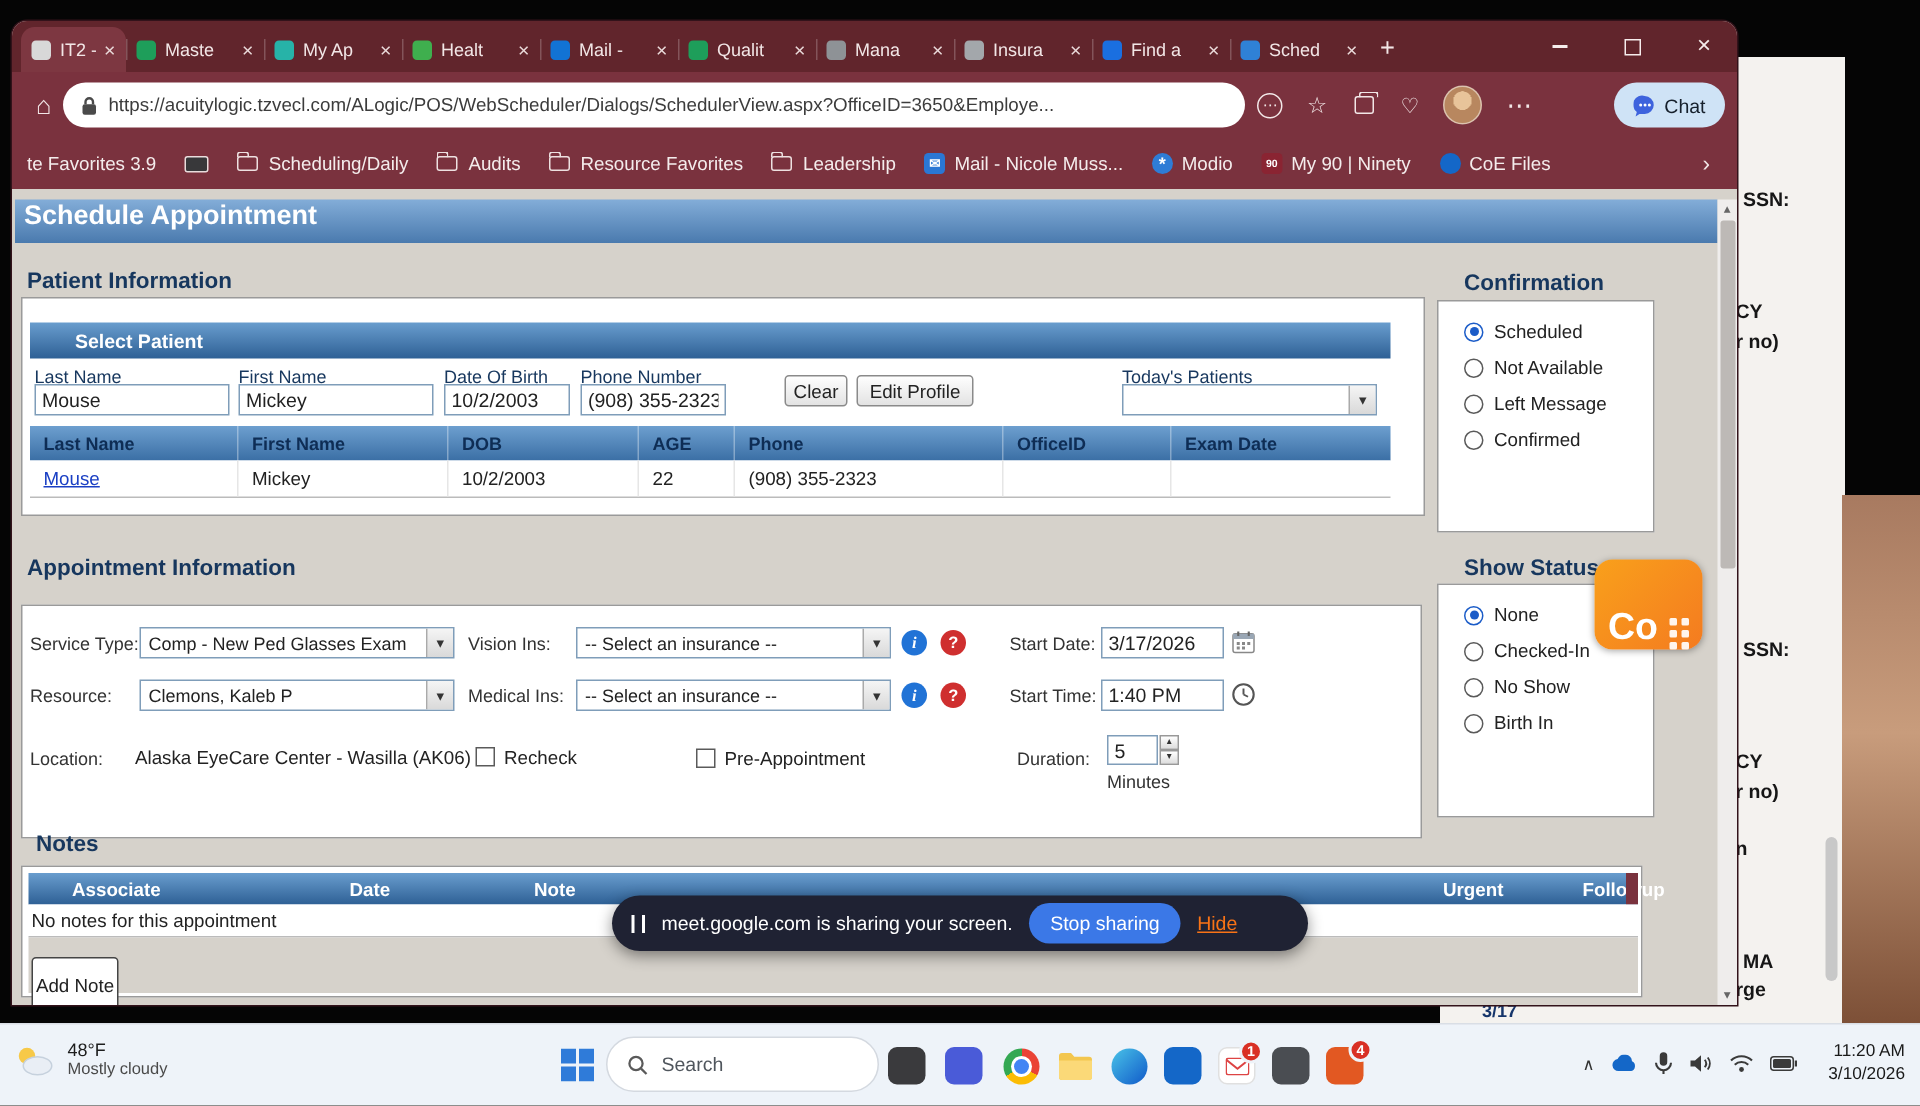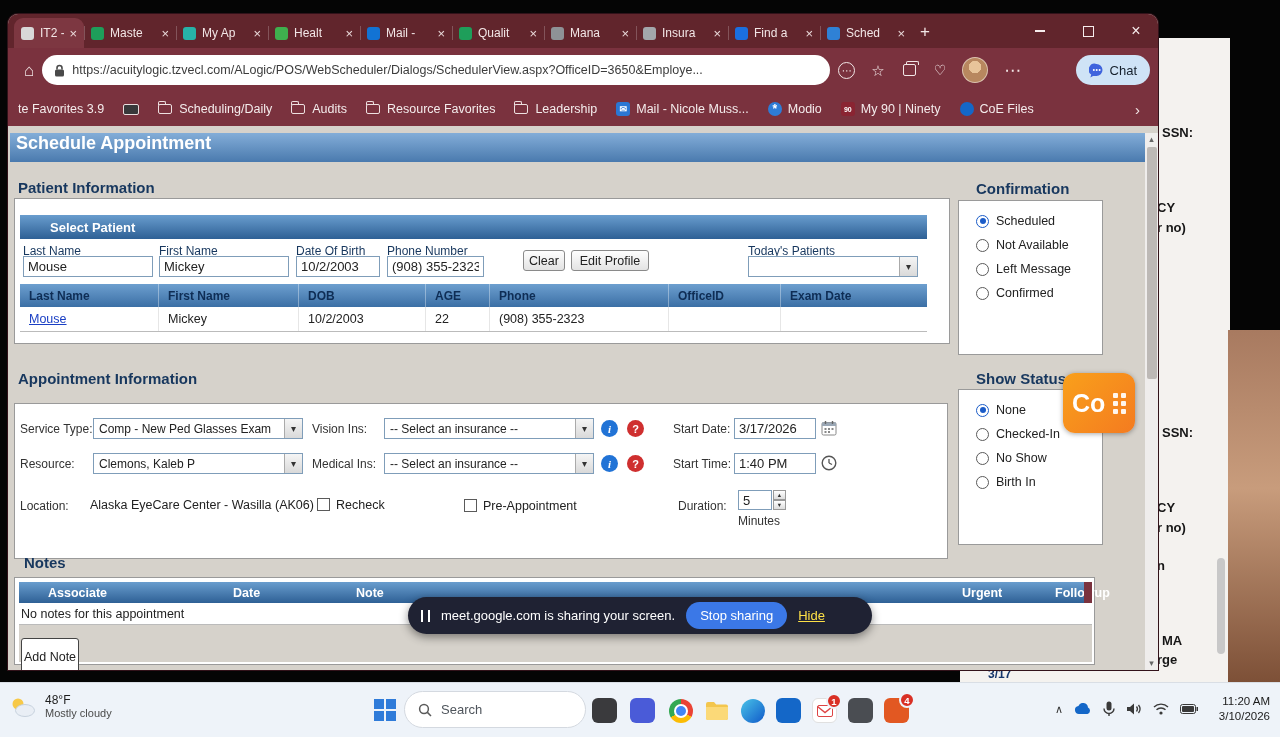--- a/index.html
+++ b/index.html
@@ -74,30 +74,30 @@
 .ico-help{position:absolute;width:17px;height:17px;border-radius:50%;background:#cf2f2f;color:#fff;font-weight:700;font-size:11px;display:flex;align-items:center;justify-content:center}
 .spin{position:absolute;width:13px;height:20px;display:flex;flex-direction:column}
 .spin b{flex:1;border:1px solid #999;background:linear-gradient(180deg,#fff,#ddd);font-size:6.5px;line-height:8px;text-align:center;color:#333;font-weight:400}
 .mini-svg{position:absolute}
 
 #scrollbar{position:absolute;left:1137px;top:7px;width:13px;height:537px;background:#efedec;text-align:center}
 .sb-arrow{font-size:9px;color:#666;line-height:13px;display:block}
 .sb-arrow.bottom{position:absolute;bottom:0;left:0;right:0}
 #sb-thumb{position:absolute;left:1.5px;top:14px;width:10px;height:232px;background:#bdb9b6;border-radius:2px}
 
-#co-badge{position:absolute;left:1055px;top:247px;width:72px;height:60px;border-radius:12px;background:linear-gradient(135deg,#f9a01b,#f47b20);display:flex;align-items:center;padding-left:9px;gap:8px;box-shadow:0 1px 5px rgba(0,0,0,.35)}
+#co-badge{position:absolute;left:1055px;top:247px;width:72px;height:60px;border-radius:12px;background:linear-gradient(135deg,#f9a01b,#f47b20);display:flex;align-items:flex-end;padding-left:9px;gap:8px;box-shadow:0 1px 5px rgba(0,0,0,.35)}
 .co-txt{color:#fff;font-weight:700;font-size:25px}
 .dotgrid{display:grid;grid-template-columns:repeat(2,5px);grid-auto-rows:5px;gap:3px}
 .dotgrid i{background:rgba(255,255,255,.92);border-radius:1px}
 
 #share{position:absolute;left:400px;top:471px;width:464px;height:37px;background:#1f2233;border-radius:19px;display:flex;align-items:center;padding:0 13px;gap:11px;box-shadow:0 3px 10px rgba(0,0,0,.45)}
 .pause-ico{width:9px;height:12px;border-left:2.5px solid #fff;border-right:2.5px solid #fff;flex:none}
 .share-msg{color:#fff;font-size:13px;white-space:nowrap}
 #stop-btn{height:27px;border-radius:14px;background:#3b78e7;color:#fff;font-size:13px;display:flex;align-items:center;padding:0 14px;white-space:nowrap}
-#hide-btn{color:#fde047;font-size:13px;text-decoration:underline}
+#hide-btn{color:#f97316;font-size:13px;text-decoration:underline}
 
 
 #taskbar{position:absolute;left:0;top:682px;width:1280px;height:55px;background:#eef3f9;border-top:1px solid #d9dee5}
 #weather{position:absolute;left:8px;top:10px;display:flex;align-items:center;gap:7px}
 #weather .wt{font-size:12px;color:#1d1d1d;line-height:14px}
 #weather .wd{font-size:11px;color:#4a4a4a;line-height:13px}
 #start{position:absolute;left:374px;top:16px}
 #search{position:absolute;left:404px;top:8px;width:182px;height:37px;background:#fff;border:1px solid #d4d9e0;border-radius:19px;display:flex;align-items:center;gap:9px;padding-left:13px;color:#4f555c;font-size:13px}
 .tb-ico{position:absolute;top:15px;width:25px;height:25px;border-radius:6px;display:flex;align-items:center;justify-content:center}
 .badge{position:absolute;right:-6px;top:-6px;min-width:16px;height:16px;border-radius:8px;background:#d93025;color:#fff;font-size:9.5px;font-weight:700;display:flex;align-items:center;justify-content:center;padding:0 3px;border:2px solid #eef3f9}

